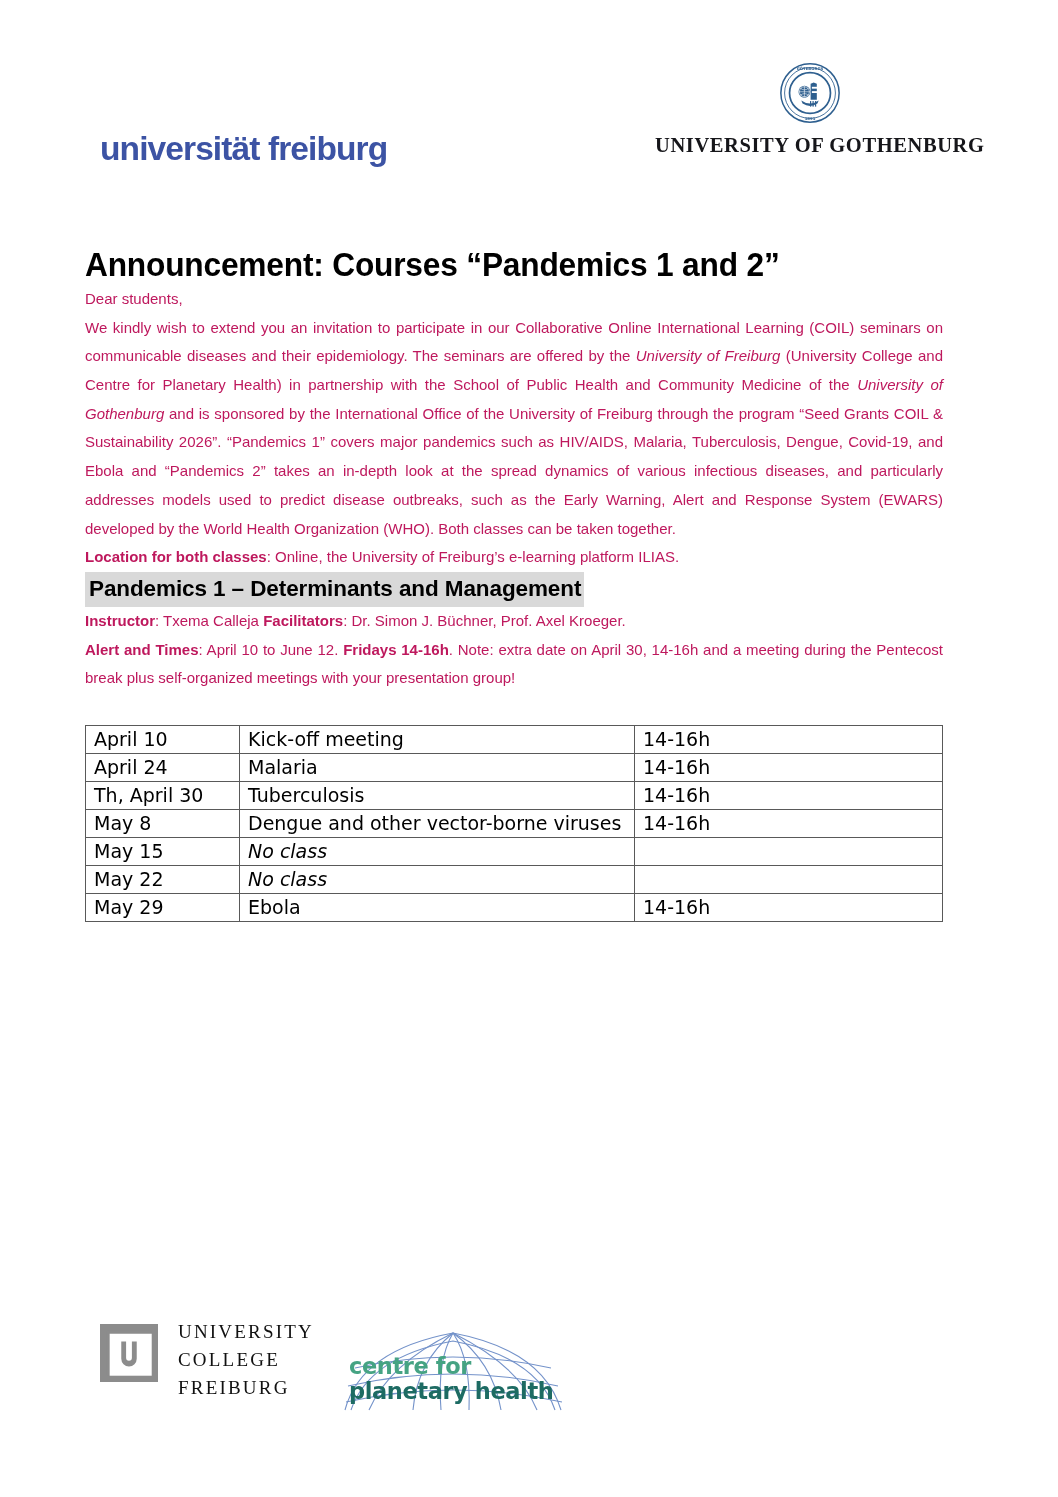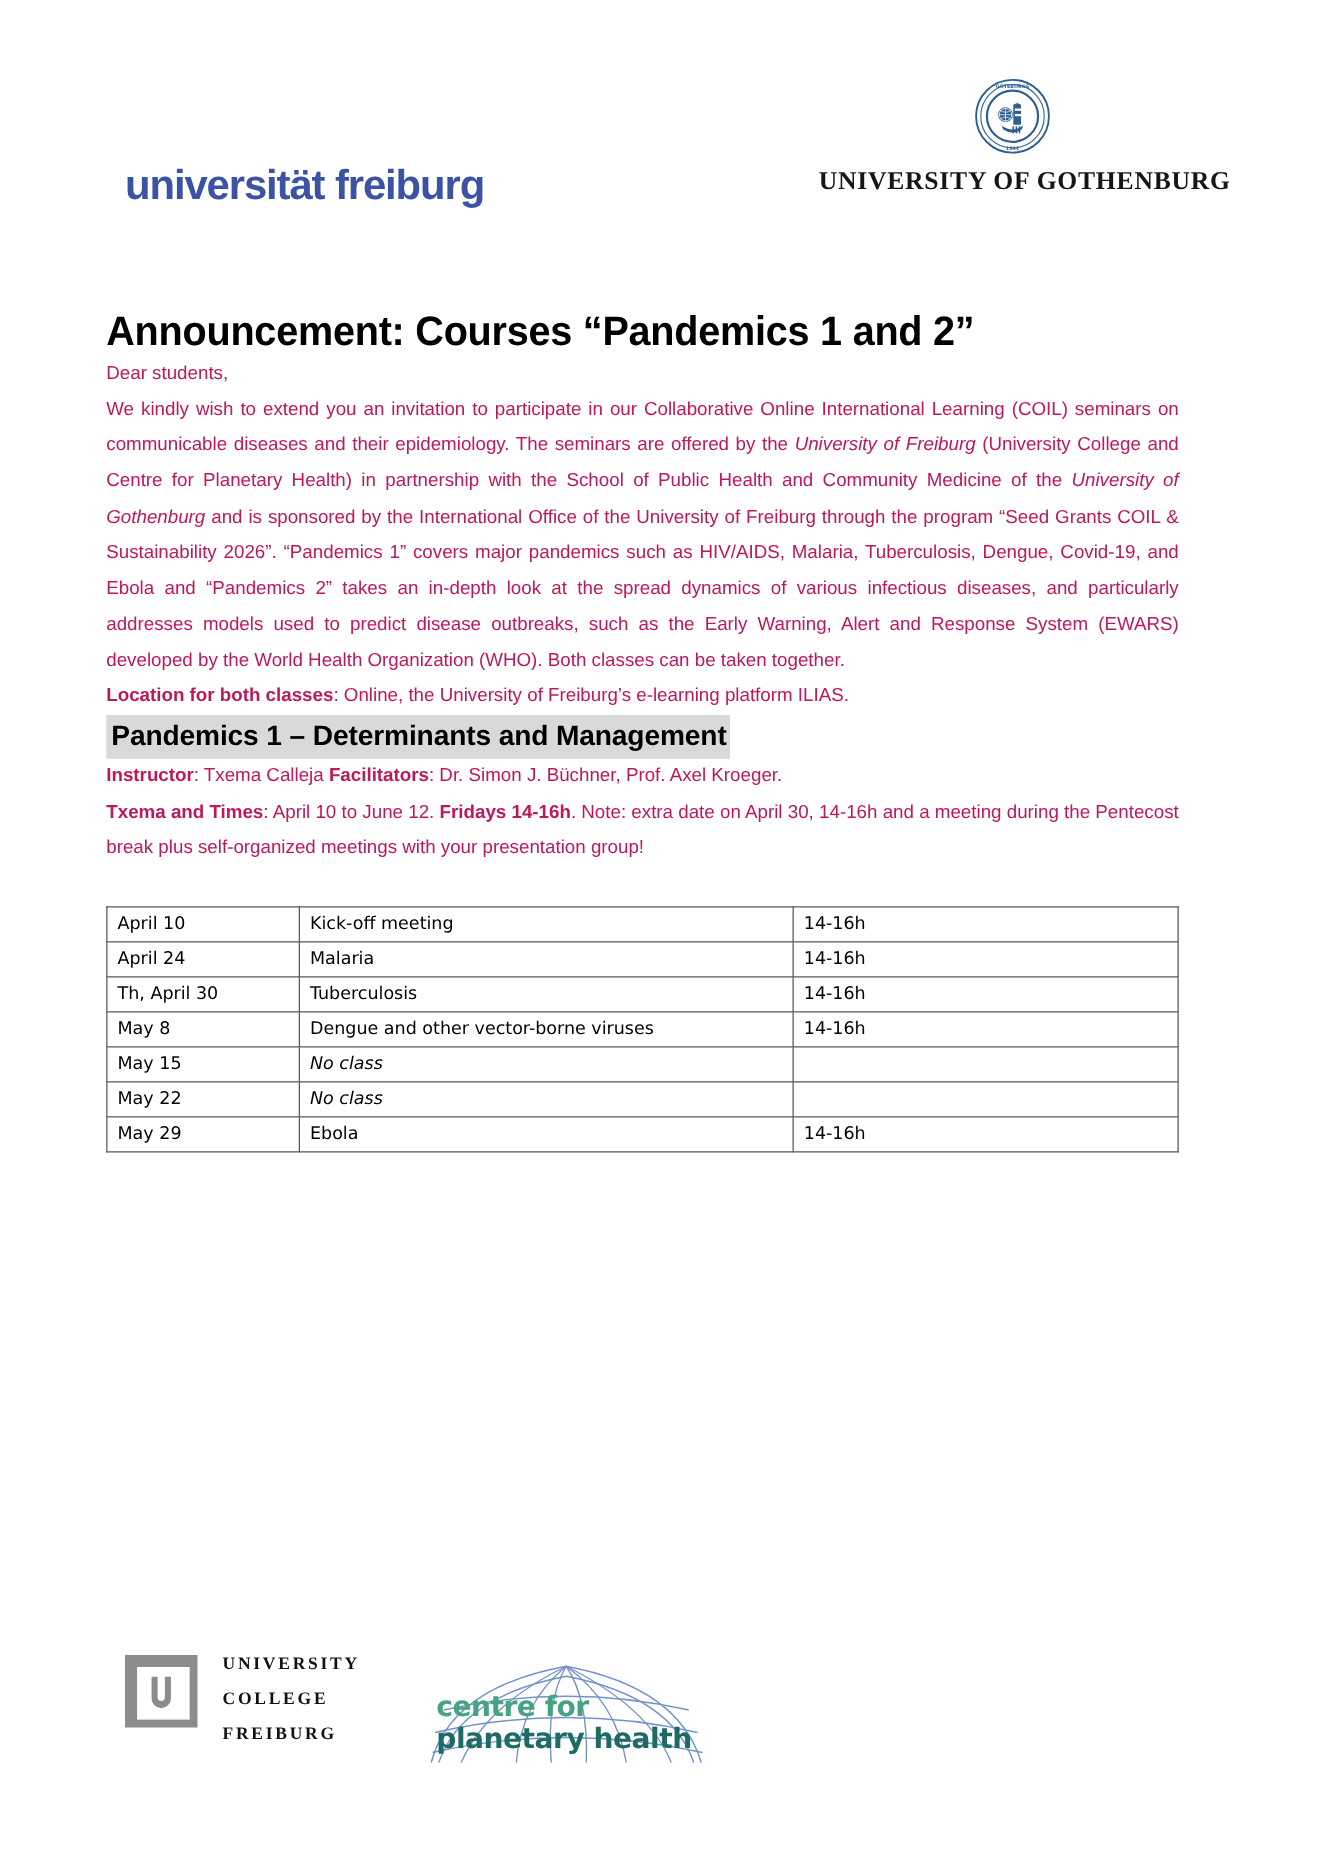--- a/index.html
+++ b/index.html
@@ -119,21 +119,21 @@
   b, strong { font-weight: 700; }
   i, em { font-style: italic; }
 
   
   table.schedule {
     margin-top: 32px;
     border-collapse: collapse;
     width: 806px;
     table-layout: fixed;
     font-family: "DejaVu Sans", sans-serif;
-    font-size: 14px;
+    font-size: 19px;
   }
   table.schedule td {
     border: 1.4px solid #595959;
     padding: 2px 8px 3px 8px;
     height: 22px;
     vertical-align: middle;
     color: #000;
     white-space: nowrap;
     overflow: hidden;
   }
@@ -160,22 +160,22 @@
   }
   .ucf-mark {
     width: 58px;
     height: 58px;
     margin-right: 20px;
     margin-top: 6px;
     flex: none;
   }
   .ucf-text {
     font-family: "Liberation Serif", serif;
-    font-size: 14px;
-    font-weight: 700;
+    font-size: 19px;
+    font-weight: 400;
     letter-spacing: 2.2px;
     line-height: 28px;
     color: #111;
     white-space: nowrap;
   }
 
   .cph {
     position: absolute;
     left: 243px;
     top: 8px;
@@ -241,21 +241,21 @@
     <p class="body left sp-salutation">Dear students,</p>
 
     <p class="body sp-intro"><span>We kindly wish to extend you an invitation to participate in our Collaborative Online International Learning (COIL) seminars on communicable diseases and their epidemiology. The seminars are offered by the </span><i>University of Freiburg</i><span> (University College and Centre for Planetary Health) in partnership with the School of Public Health and Community Medicine of the </span><i>University of Gothenburg</i><span> and is sponsored by the International Office of the University of Freiburg through the program “Seed Grants COIL &amp; Sustainability 2026”. “Pandemics 1” covers major pandemics such as HIV/AIDS, Malaria, Tuberculosis, Dengue, Covid-19, and Ebola and “Pandemics 2” takes an in-depth look at the spread dynamics of various infectious diseases, and particularly addresses models used to predict disease outbreaks, such as the Early Warning, Alert and Response System (EWARS) developed by the World Health Organization (WHO). Both classes can be taken together.</span></p>
 
     <p class="body left sp-location"><b>Location for both classes</b><span>: Online, the University of Freiburg’s e-learning platform ILIAS.</span></p>
 
     <div class="heading-hl">Pandemics 1 – Determinants and Management</div>
 
     <p class="body left sp-instructor"><b>Instructor</b><span>: Txema Calleja  </span><b>Facilitators</b><span>: Dr. Simon J. Büchner, Prof. Axel Kroeger.</span></p>
 
-    <p class="body sp-dates"><b>Txema and Times</b><span>: April 10 to June 12. </span><b>Fridays 14-16h</b><span>. Note: extra date on April 30, 14-16h and a meeting during the Pentecost break plus self-organized meetings with your presentation group!</span></p>
+    <p class="body sp-dates"><b>Alert and Times</b><span>: April 10 to June 12. </span><b>Fridays 14-16h</b><span>. Note: extra date on April 30, 14-16h and a meeting during the Pentecost break plus self-organized meetings with your presentation group!</span></p>
 
     <table class="schedule">
       <tbody>
           <tr>
             <td class="col-date">April 10</td>
             <td class="col-topic">Kick-off meeting</td>
             <td class="col-time">14-16h</td>
           </tr>
           <tr>
             <td class="col-date">April 24</td>

